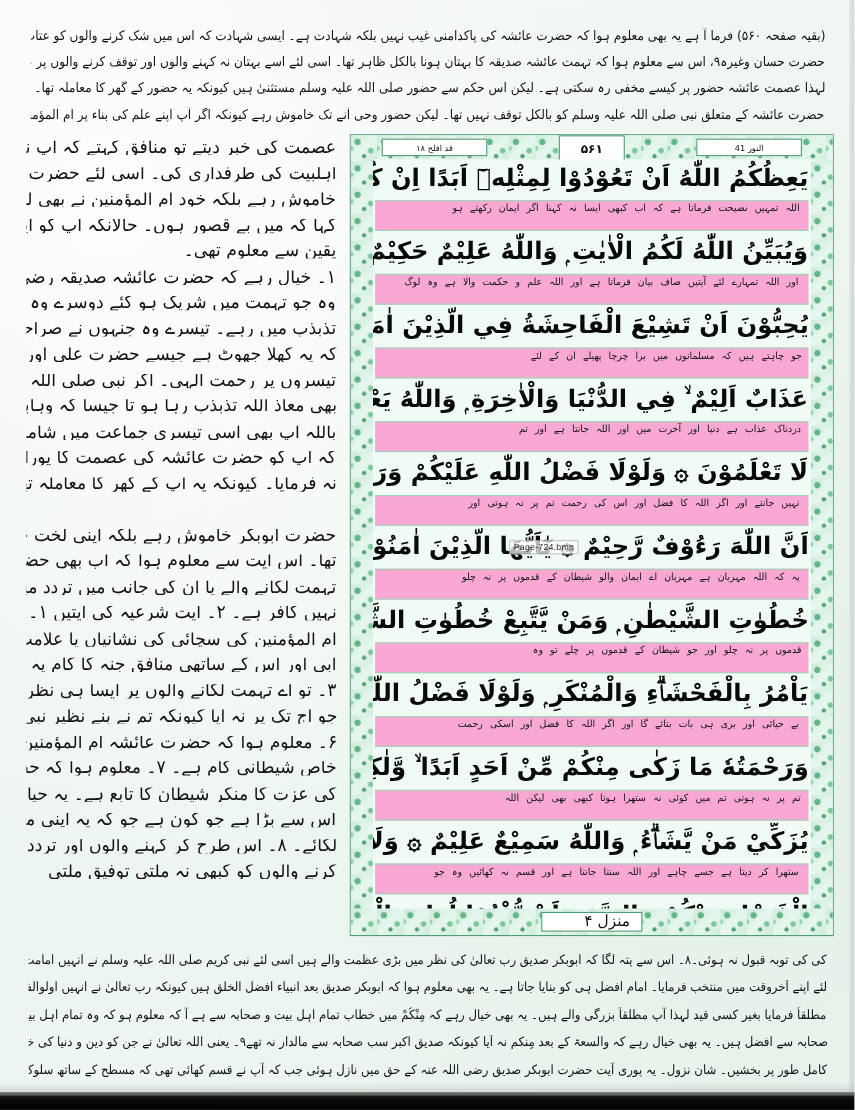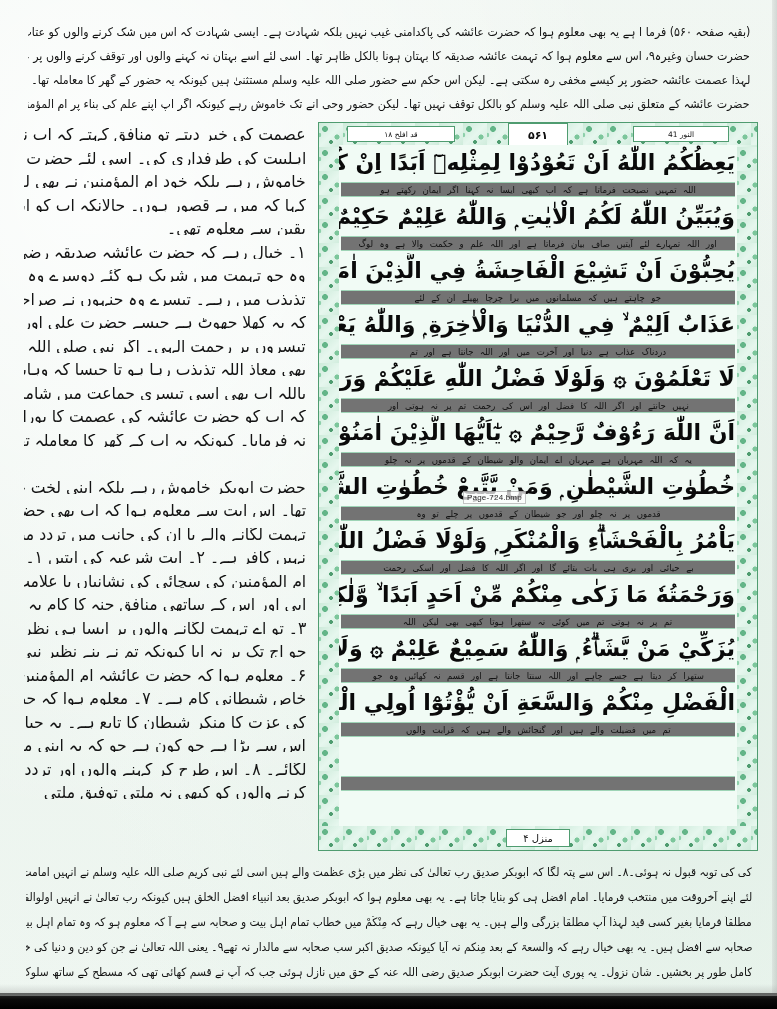--- a/index.html
+++ b/index.html
@@ -136,21 +136,21 @@
     justify-content: center;
     font-size: 7.5px;
     color: #111;
     direction: rtl;
     white-space: nowrap;
     overflow: hidden;
     padding: 0 3px;
     box-sizing: border-box;
   }
   #hdr-surah { right: 28px; width: 96px; }
-  #hdr-juz   { left: 28px;  width: 108px; }
+  #hdr-juz   { left: 28px;  width: 96px; }
   #hdr-pageno {
     position: absolute;
     top: 0px;
     left: 50%;
     transform: translateX(-50%);
     width: 58px; height: 23px;
     background: #ffffff;
     border: 1px solid #4f9c70;
     display: flex; align-items: center; justify-content: center;
     font-size: 11px;
@@ -160,23 +160,24 @@
   }
   #manzil-tag {
     position: absolute;
     bottom: 3px;
     left: 50%;
     transform: translateX(-50%);
     width: 62px; height: 16px;
     background: #ffffff;
     border: 1px solid #4f9c70;
     display: flex; align-items: center; justify-content: center;
-    font-size: 10px;
+    font-size: 14px;
     color: #111;
     direction: rtl;
+    padding-left: 28px;
   }
 
   
   #quran-inner {
     position: absolute;
     left: 20px;
     right: 20px;
     top: 22px;
     bottom: 24px;
     overflow: hidden;
@@ -193,28 +194,27 @@
     height: 36px;
     white-space: nowrap;
     overflow: hidden;
     font-weight: bold;
     letter-spacing: -0.5px;
     padding: 0 2px;
     box-sizing: border-box;
   }
   .trans-line {
     direction: rtl;
-    text-align: center;
     color: #121212;
     font-size: 9px;
     line-height: 15px;
-    height: 15px;
-    white-space: nowrap;
-    overflow: hidden;
-    background: #737373;
+    height: 28px;
+    white-space: nowrap;
+    overflow: hidden;
+    background: #f9a8d4;
     border-top: 1px solid #9ed4b6;
     border-bottom: 1px solid #9ed4b6;
     margin: 1px 2px 2px 2px;
     box-sizing: border-box;
   }
   .trans-line span {
     display: inline-block;
     transform: scaleX(0.95);
     word-spacing: 4px;
   }

